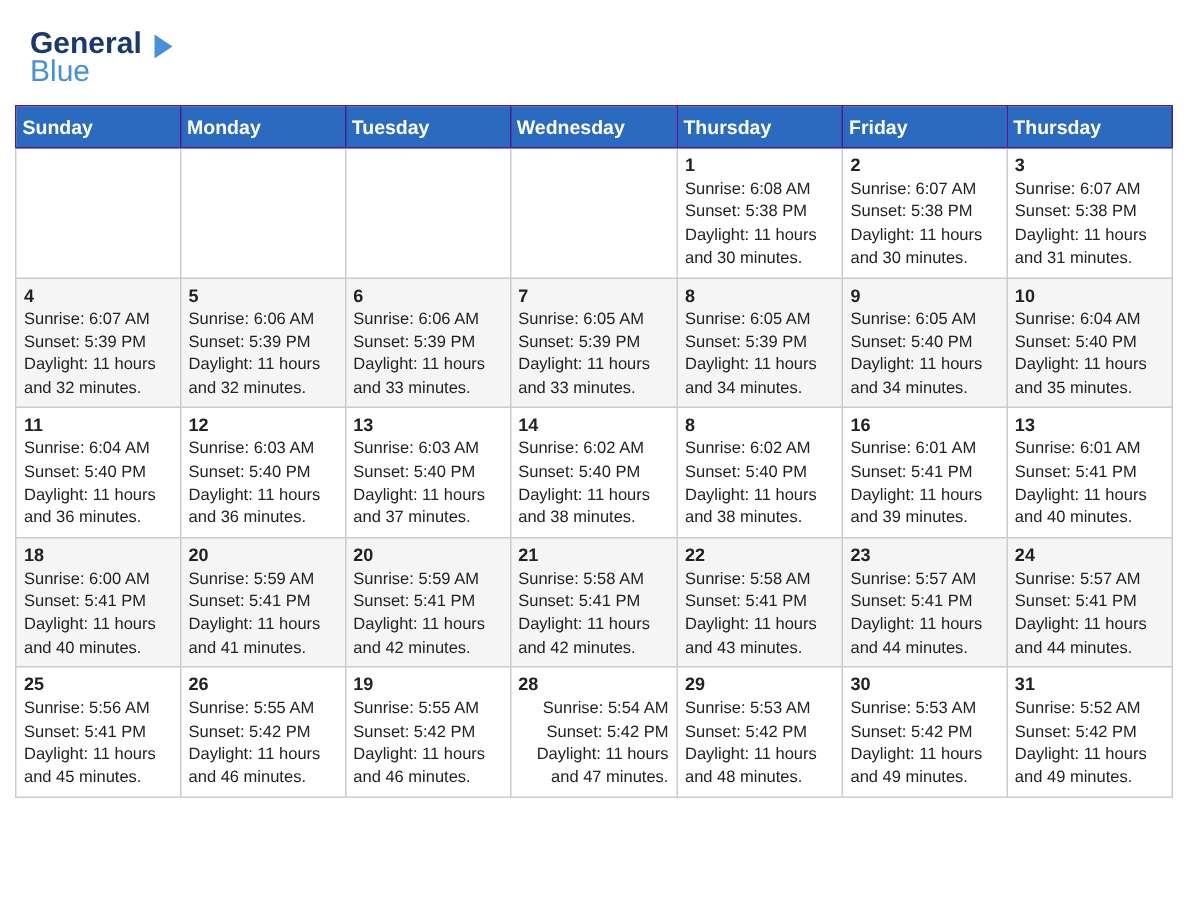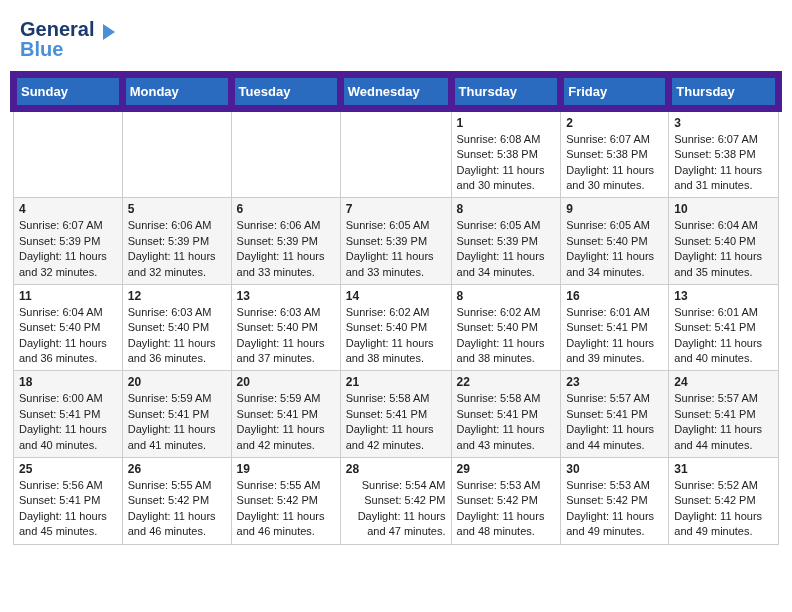--- a/index.html
+++ b/index.html
@@ -39,21 +39,21 @@
       border-collapse: collapse;
       margin-top: 6px;
     }
     .calendar-table th {
       background-color: #2a6bbf;
       color: #fff;
       font-size: 13px;
       font-weight: bold;
       padding: 6px 4px;
       text-align: left;
-      border: 7px solid #4c1d95;
+      border: 1px solid #4c1d95;
     }
     .calendar-table td {
       border: 1px solid #ccc;
       vertical-align: top;
       padding: 4px 5px;
       font-size: 10.5px;
       color: #222;
       width: 113px;
       min-height: 80px;
       background: #fff;
@@ -81,21 +81,21 @@
 <div class="header">
   <div class="logo-area">
     <div style="display:flex; align-items:center; gap:2px;">
       <div>
         <span style="color:#1a3a6e; font-size:20px; font-weight:bold;">General</span>
         <svg width="20" height="20" viewBox="0 0 20 20" style="display:inline-block; vertical-align:middle;">
           <polygon points="4,2 16,10 4,18" fill="#4a90d9"></polygon>
         </svg>
       </div>
     </div>
-    <div style="color:#4a90d9; font-size:20px; font-weight:bold; margin-top:-4px;text-align:right;">Blue</div>
+    <div style="color:#4a90d9; font-size:20px; font-weight:normal; margin-top:-4px;text-align:right;">Blue</div>
   </div>
   <div class="title-area">
     <div class="month-year"></div>
     <div class="location"></div>
   </div>
 </div>
 
 <table class="calendar-table">
   <thead>
     <tr id="dow-header">

